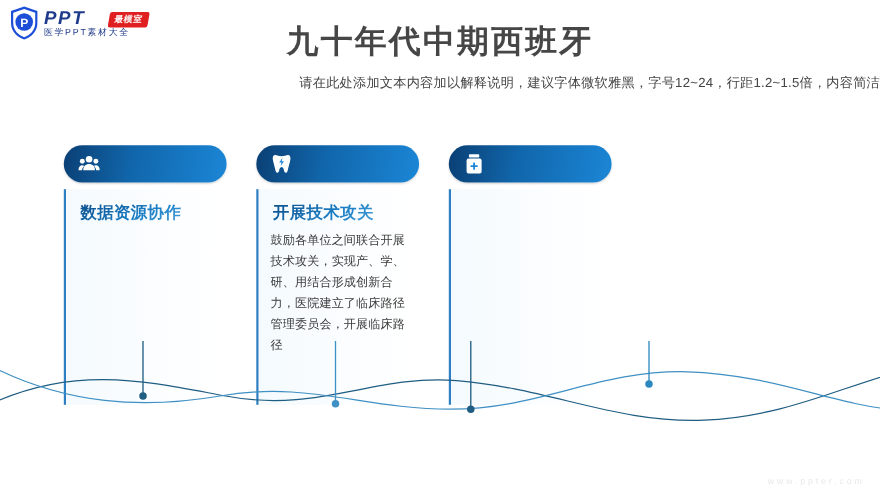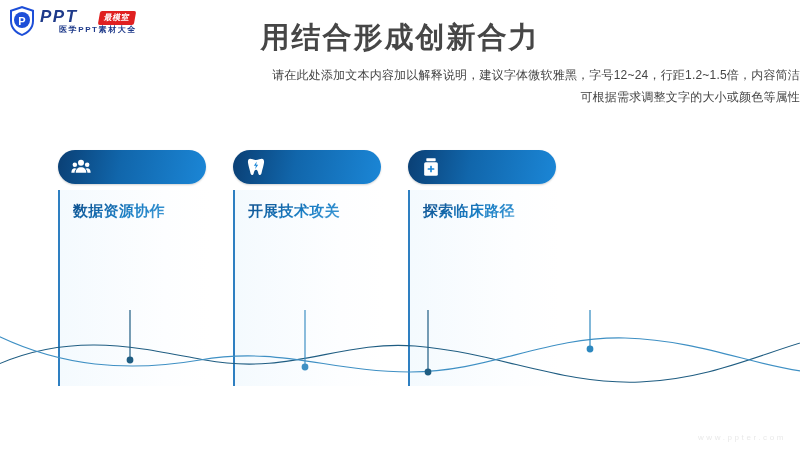--- a/index.html
+++ b/index.html
@@ -19,38 +19,37 @@
   .logo-ppt{
     font-size:17px;font-weight:bold;font-style:italic;color:#1e3a8a;
     letter-spacing:1.5px;line-height:1;font-family:"Liberation Sans",sans-serif;
   }
   .logo-badge{
     background:#e02020;color:#fff;font-size:8px;line-height:1;
     padding:3px 5px 3px 5px;border-radius:2px;transform:skewX(-10deg);
     letter-spacing:0.5px;font-weight:bold;
   }
   .logo-sub{
-    font-size:8px;color:#1e3a8a;letter-spacing:1.6px;line-height:1;font-weight:bold;
+    font-size:8px;color:#1e3a8a;letter-spacing:1.6px;line-height:1;font-weight:normal;
     white-space:nowrap;
-    margin-left:19px;
   }
 
   
   .page-title{
     position:absolute;top:18px;left:0;width:800px;text-align:center;
     font-size:29px;font-weight:bold;color:#464646;letter-spacing:2px;
   }
   .subtitle{
     position:absolute;top:64px;left:0;width:800px;text-align:right;
     font-size:12px;color:#444;line-height:1.85;letter-spacing:0.2px;
   }
   .subtitle div{white-space:nowrap;}
 
   
-  .cards{position:absolute;top:150px;left:0;width:780px;height:240px;}
+  .cards{position:absolute;top:132px;left:0;width:780px;height:240px;}
   .card{position:absolute;top:0;width:152px;}
   .card:nth-child(1){left:58px;}
   .card:nth-child(2){left:233px;}
   .card:nth-child(3){left:408px;}
   .card:nth-child(4){left:583px;}
 
   .card-head{
     height:34px;width:148px;border-radius:17px;
     background:linear-gradient(100deg,#0a3f74 0%,#1166ab 42%,#1b86d6 100%);
     display:flex;align-items:center;box-shadow:0 1px 2px rgba(0,0,0,.18);
@@ -99,24 +98,23 @@
     </svg>
     <div class="logo-texts">
       <div class="logo-row1">
         <span class="logo-ppt">PPT</span>
         <span class="logo-badge">最模室</span>
       </div>
       <div class="logo-sub">医学PPT素材大全</div>
     </div>
   </div>
 
-  <div class="page-title">用结合形成创新合力</div>
+  <div class="page-title">九十年代中期西班牙</div>
   <div class="subtitle">
     <div>请在此处添加文本内容加以解释说明，建议字体微软雅黑，字号12~24，行距1.2~1.5倍，内容简洁</div>
-    <div>可根据需求调整文字的大小或颜色等属性</div>
   </div>
 
   <div class="cards">
 
     <div class="card">
       <div class="card-head">
         <svg class="card-icon" viewBox="0 0 24 24">
           <circle cx="12" cy="7" r="3.6" fill="#fff"></circle>
           <path d="M5.6 19 C5.6 14.6 8.3 12.2 12 12.2 C15.7 12.2 18.4 14.6 18.4 19 Z" fill="#fff"></path>
           <circle cx="4.6" cy="9.2" r="2.7" fill="#fff"></circle>
@@ -132,35 +130,35 @@
 
     <div class="card">
       <div class="card-head">
         <svg class="card-icon" viewBox="0 0 24 24">
           <path d="M5 2.2 C3 2.2 2 4.2 2.4 7 C2.9 10.7 4.2 14 5.4 19.4 C6 22 8.4 22.4 9.1 20 C9.7 17.8 10.2 15.4 12 15.4 C13.8 15.4 14.3 17.8 14.9 20 C15.6 22.4 18 22 18.6 19.4 C19.8 14 21.1 10.7 21.6 7 C22 4.2 21 2.2 19 2.2 C16.8 2.2 15 3.6 12 3.6 C9 3.6 7.2 2.2 5 2.2 Z" fill="#fff"></path>
           <path d="M13 5.4 L9.4 10.6 H11.9 L10.9 14.6 L14.6 9.2 H12.1 Z" fill="#1b86d6"></path>
         </svg>
       </div>
       <div class="card-body">
         <div class="card-title">开展技术攻关</div>
+        <div class="card-text">鼓励各单位之间联合开展技术攻关，实现产、学、研、用结合形成创新合力，医院建立了临床路径管理委员会，开展临床路径</div>
       </div>
     </div>
 
 
     <div class="card">
       <div class="card-head">
         <svg class="card-icon" viewBox="0 0 24 24">
           <rect x="6.4" y="1.4" width="11.2" height="3.6" rx="0.8" fill="#fff"></rect>
           <rect x="3.8" y="6.2" width="16.4" height="16.4" rx="2" fill="#fff"></rect>
           <rect x="11" y="10.4" width="2" height="8" rx="0.5" fill="#1b86d6"></rect>
           <rect x="8" y="13.4" width="8" height="2" rx="0.5" fill="#1b86d6"></rect>
         </svg>
       </div>
       <div class="card-body">
-        <div class="card-title">探索临床路径</div>
       </div>
     </div>
 
   </div>
 
   <svg class="waves" viewBox="0 0 800 140" preserveAspectRatio="none">
     <path d="M-10,58 C70,20 140,38 205,50 C290,66 340,30 415,36 C500,43 560,75 640,72 C710,69 760,44 810,30" fill="none" stroke="#1f5d82" stroke-width="1.1"></path>
     <path d="M-10,22 C60,58 130,62 200,50 C280,36 330,62 410,62 C490,62 545,26 625,28 C700,30 760,58 810,62" fill="none" stroke="#3f90c4" stroke-width="1.1"></path>
     <line x1="130" y1="-100" x2="130" y2="50" stroke="#1f5d82" stroke-width="1.2"></line>
     <circle cx="130" cy="50" r="3.4" fill="#1f5d82"></circle>

